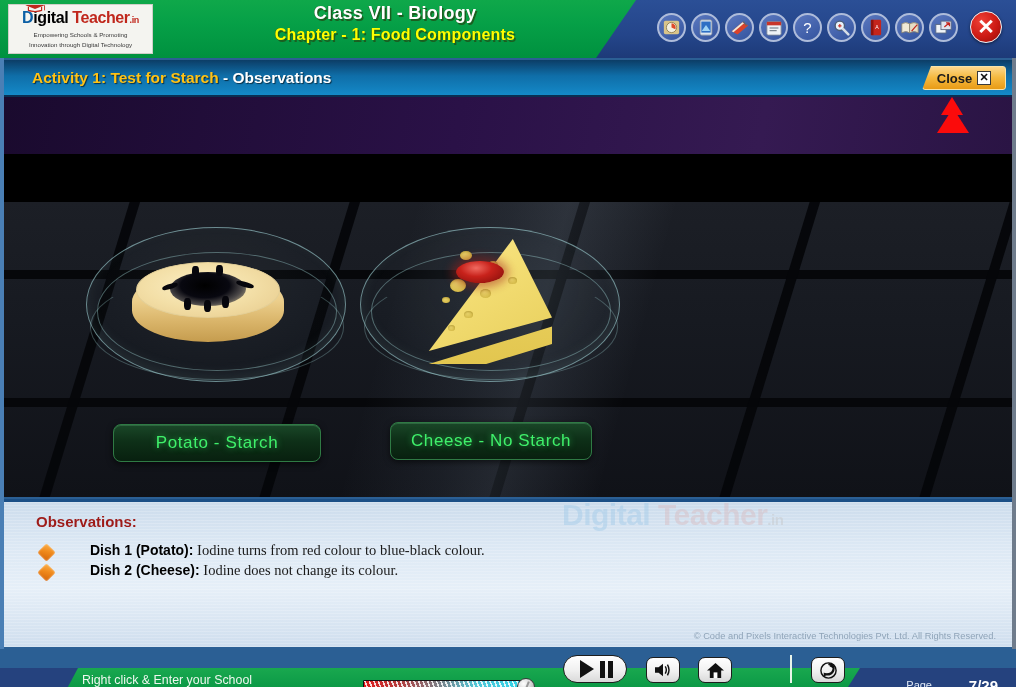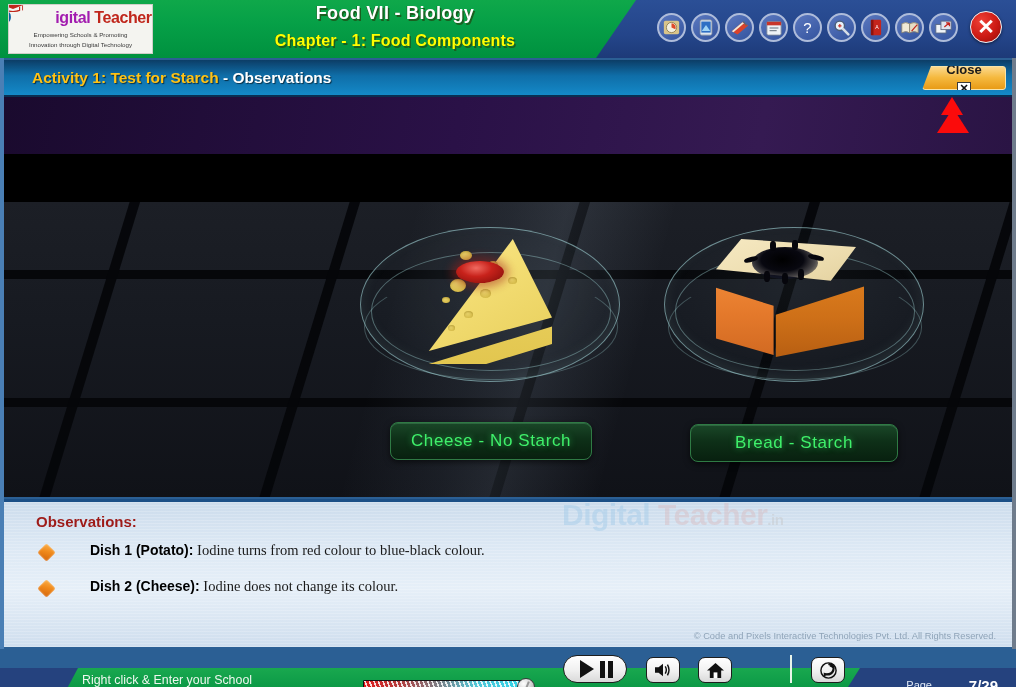--- a/index.html
+++ b/index.html
@@ -31,39 +31,39 @@
   }
   #logo {
     position:absolute; left:8px; top:4px; width:145px; height:50px;
     background:#f4f4f0; border:1px solid #cfcfc8;
     display:flex; flex-direction:column; align-items:center; justify-content:center;
     overflow:hidden;
   }
   .logo-main { font-size:16px; font-weight:bold; letter-spacing:-0.4px; white-space:nowrap;
      line-height:17px; position:relative; }
   .logo-main .d { color:#0b5fa5; }
-  .logo-main .igital { color:#a21caf;padding-left:44px; }
+  .logo-main .igital { color:#000000; }
   .logo-main .teacher { color:#c0271c; }
   .logo-main .dotin { color:#c0271c; font-size:9px; }
   .logo-cap {
     position:absolute; left:2px; top:-9px; width:22px; height:12px;
   }
   .logo-tag { font-size:6.2px; color:#3a3a3a; text-align:center; line-height:8.5px;
      font-family:"Liberation Sans", sans-serif; white-space:nowrap; margin-top:2px;}
 
   #title-block {
     position:absolute; left:205px; top:3px; width:380px; text-align:center;
   }
   #title-line1 {
     font-size:18px; font-weight:bold; color:#ffffff;
     text-shadow:1.5px 1.5px 0 #1b5e20, -0.5px -0.5px 0 #1b5e20;
     letter-spacing:0.3px;
   }
   #title-line2 {
-    font-size:16px; font-weight:bold; color:#ffff00; margin-top:8px;
+    font-size:16px; font-weight:bold; color:#ffff00; margin-top:2px;
     text-shadow:1.5px 1.5px 0 #1b5e20, -0.5px -0.5px 0 #1b5e20;
     letter-spacing:0.2px;
   }
 
   #icon-row { position:absolute; right:58px; top:13px; display:flex; gap:5px; }
   .tbicon {
     width:29px; height:29px; border-radius:50%;
     background:linear-gradient(145deg,#5b78bf,#33539e);
     border:2px solid #aebcda;
     display:flex; align-items:center; justify-content:center;
@@ -92,21 +92,21 @@
   }
   #activity-title .gold { color:#ffc215; text-shadow:1px 1px 1px rgba(0,0,0,.6); }
   #activity-title .wht  { color:#ffffff; text-shadow:1px 1px 1px rgba(0,0,0,.6); }
 
   #close-btn {
     position:absolute; right:10px; top:66px; width:84px; height:24px;
     background:linear-gradient(180deg,#fbd88c 0%,#f5b93f 48%,#e89b16 100%);
     border:1.5px solid #f7e3a8; border-radius:3px;
     clip-path: polygon(9px 0, 100% 0, 100% 100%, 0 100%);
     display:flex; align-items:center; justify-content:center; gap:5px;
-    cursor:pointer; z-index:30;flex-direction:column;
+    cursor:pointer; z-index:30;
   }
   #close-btn .lbl { font-size:13px; font-weight:bold; color:#1a1a1a; }
   #close-btn .xb {
     width:14px; height:14px; border:1.4px solid #3a3a3a; background:#ffffff;
     font-size:11px; line-height:11px; text-align:center; color:#111; font-weight:bold;
   }
 
   
   #stage {
     position:absolute; left:4px; top:97px; width:1008px; height:400px;
@@ -344,21 +344,21 @@
           <path d="M6 9 L6 14 Q15 17 24 14 L24 9" fill="none" stroke="#c0271c" stroke-width="1.6"></path>
           <line x1="28" y1="7" x2="28" y2="14" stroke="#c0271c" stroke-width="1.2"></line>
         </svg>
         <span class="d">D</span><span class="igital">igital</span><span class="teacher"> Teacher</span><span class="dotin">.in</span>
       </div>
       <div class="logo-tag">Empowering Schools &amp; Promoting</div>
       <div class="logo-tag">Innovation through Digital Technology</div>
     </div>
 
     <div id="title-block">
-      <div id="title-line1">Food VII - Biology</div>
+      <div id="title-line1">Class VII - Biology</div>
       <div id="title-line2">Chapter - 1: Food Components</div>
     </div>
 
     <div id="icon-row">
       <div class="tbicon">
         <svg width="17" height="17" viewBox="0 0 20 20">
             <rect x="1" y="2" width="18" height="16" rx="2" fill="#d9c48a"></rect>
             <circle cx="10" cy="10" r="6" fill="#f3efe0" stroke="#8c7b4e" stroke-width="1"></circle>
             <path d="M10 10 L10 5 A5 5 0 0 1 14.5 12 Z" fill="#e04b2a"></path>
           </svg>
@@ -442,20 +442,38 @@
       <div class="gline gl-h" style="top:68px;"></div>
       <div class="gline gl-h" style="top:196px;"></div>
       <div class="gline gl-diag" style="left:80px;"></div>
       <div class="gline gl-diag" style="left:300px;"></div>
       <div class="gline gl-diag" style="left:530px;"></div>
       <div class="gline gl-diag" style="left:760px;"></div>
       <div class="gline gl-diag" style="left:960px;"></div>
       <div class="floor-sheen"></div>
     </div>
 
+    <div class="dish-wrap" style="left:82px;">
+      <div class="petri"></div>
+      <div class="potato">
+        <div class="body"></div>
+        <div class="top"></div>
+        <div class="starch-blot" style="left:38px; top:10px; width:76px; height:34px;"></div>
+        <div class="blot-spike" style="left:30px; top:22px; width:16px; height:5px; transform:rotate(-18deg);"></div>
+        <div class="blot-spike" style="left:104px; top:20px; width:18px; height:5px; transform:rotate(16deg);"></div>
+        <div class="blot-spike" style="left:52px; top:36px; width:7px; height:12px;"></div>
+        <div class="blot-spike" style="left:72px; top:38px; width:7px; height:12px;"></div>
+        <div class="blot-spike" style="left:90px; top:34px; width:7px; height:12px;"></div>
+        <div class="blot-spike" style="left:60px; top:4px; width:7px; height:11px;"></div>
+        <div class="blot-spike" style="left:84px; top:3px; width:7px; height:11px;"></div>
+      </div>
+      <div class="label-btn" style="left:27px; top:207px; width:208px;">
+        <span>Potato - Starch</span>
+      </div>
+    </div>
 
     <div class="dish-wrap" style="left:356px;">
       <div class="petri"></div>
       <div class="cheese">
         <div class="face"></div>
         <div class="side"></div>
         <div class="hole" style="left:48px; top:12px; width:12px; height:9px;"></div>
         <div class="hole" style="left:76px; top:22px; width:10px; height:8px;"></div>
         <div class="hole" style="left:96px; top:38px; width:9px; height:7px;"></div>
         <div class="hole" style="left:38px; top:40px; width:16px; height:13px;"></div>
@@ -463,59 +481,40 @@
         <div class="hole" style="left:30px; top:58px; width:8px; height:6px;"></div>
         <div class="hole" style="left:52px; top:72px; width:9px; height:7px;"></div>
         <div class="hole" style="left:36px; top:86px; width:7px; height:6px;"></div>
         <div class="iodine-red"></div>
       </div>
       <div class="label-btn" style="left:30px; top:205px; width:202px;">
         <span>Cheese - No Starch</span>
       </div>
     </div>
 
-    <div class="dish-wrap" style="left:660px;">
-      <div class="petri"></div>
-      <div class="bread">
-        <div class="leftface"></div>
-        <div class="rightface"></div>
-        <div class="top"></div>
-        <div class="starch-blot" style="left:44px; top:8px; width:66px; height:32px;"></div>
-        <div class="blot-spike" style="left:36px; top:18px; width:14px; height:5px; transform:rotate(-14deg);"></div>
-        <div class="blot-spike" style="left:100px; top:16px; width:16px; height:5px; transform:rotate(14deg);"></div>
-        <div class="blot-spike" style="left:56px; top:32px; width:6px; height:11px;"></div>
-        <div class="blot-spike" style="left:74px; top:34px; width:6px; height:11px;"></div>
-        <div class="blot-spike" style="left:90px; top:30px; width:6px; height:11px;"></div>
-        <div class="blot-spike" style="left:62px; top:2px; width:6px; height:10px;"></div>
-        <div class="blot-spike" style="left:84px; top:1px; width:6px; height:10px;"></div>
-      </div>
-      <div class="label-btn" style="left:26px; top:207px; width:208px;">
-        <span>Bread - Starch</span>
-      </div>
-    </div>
   </div>
 
   <div class="cursor-tri" style="left:941px; top:97px;"></div>
   <div class="cursor-tri" style="left:937px; top:108px; border-left-width:16px; border-right-width:16px; border-bottom-width:25px;"></div>
 
   <div id="obs">
     <div id="watermark">
       <span class="w1">Digital</span><span class="w2"> Teacher</span><span class="w3">.in</span>
     </div>
 
     <div id="obs-title">Observations:</div>
 
     <div class="obs-item" style="top:40px;">
       <div class="diamond"></div>
       <div class="obs-text">
         <b>Dish 1 (Potato):</b><span> Iodine turns from red colour to blue-black colour.</span>
       </div>
     </div>
 
-    <div class="obs-item" style="top:76px;">
+    <div class="obs-item" style="top:60px;">
       <div class="diamond"></div>
       <div class="obs-text">
         <b>Dish 2 (Cheese):</b><span> Iodine does not change its colour.</span>
       </div>
     </div>
 
 
     <div id="copyright">© Code and Pixels Interactive Technologies  Pvt. Ltd. All Rights Reserved.</div>
   </div>
 

